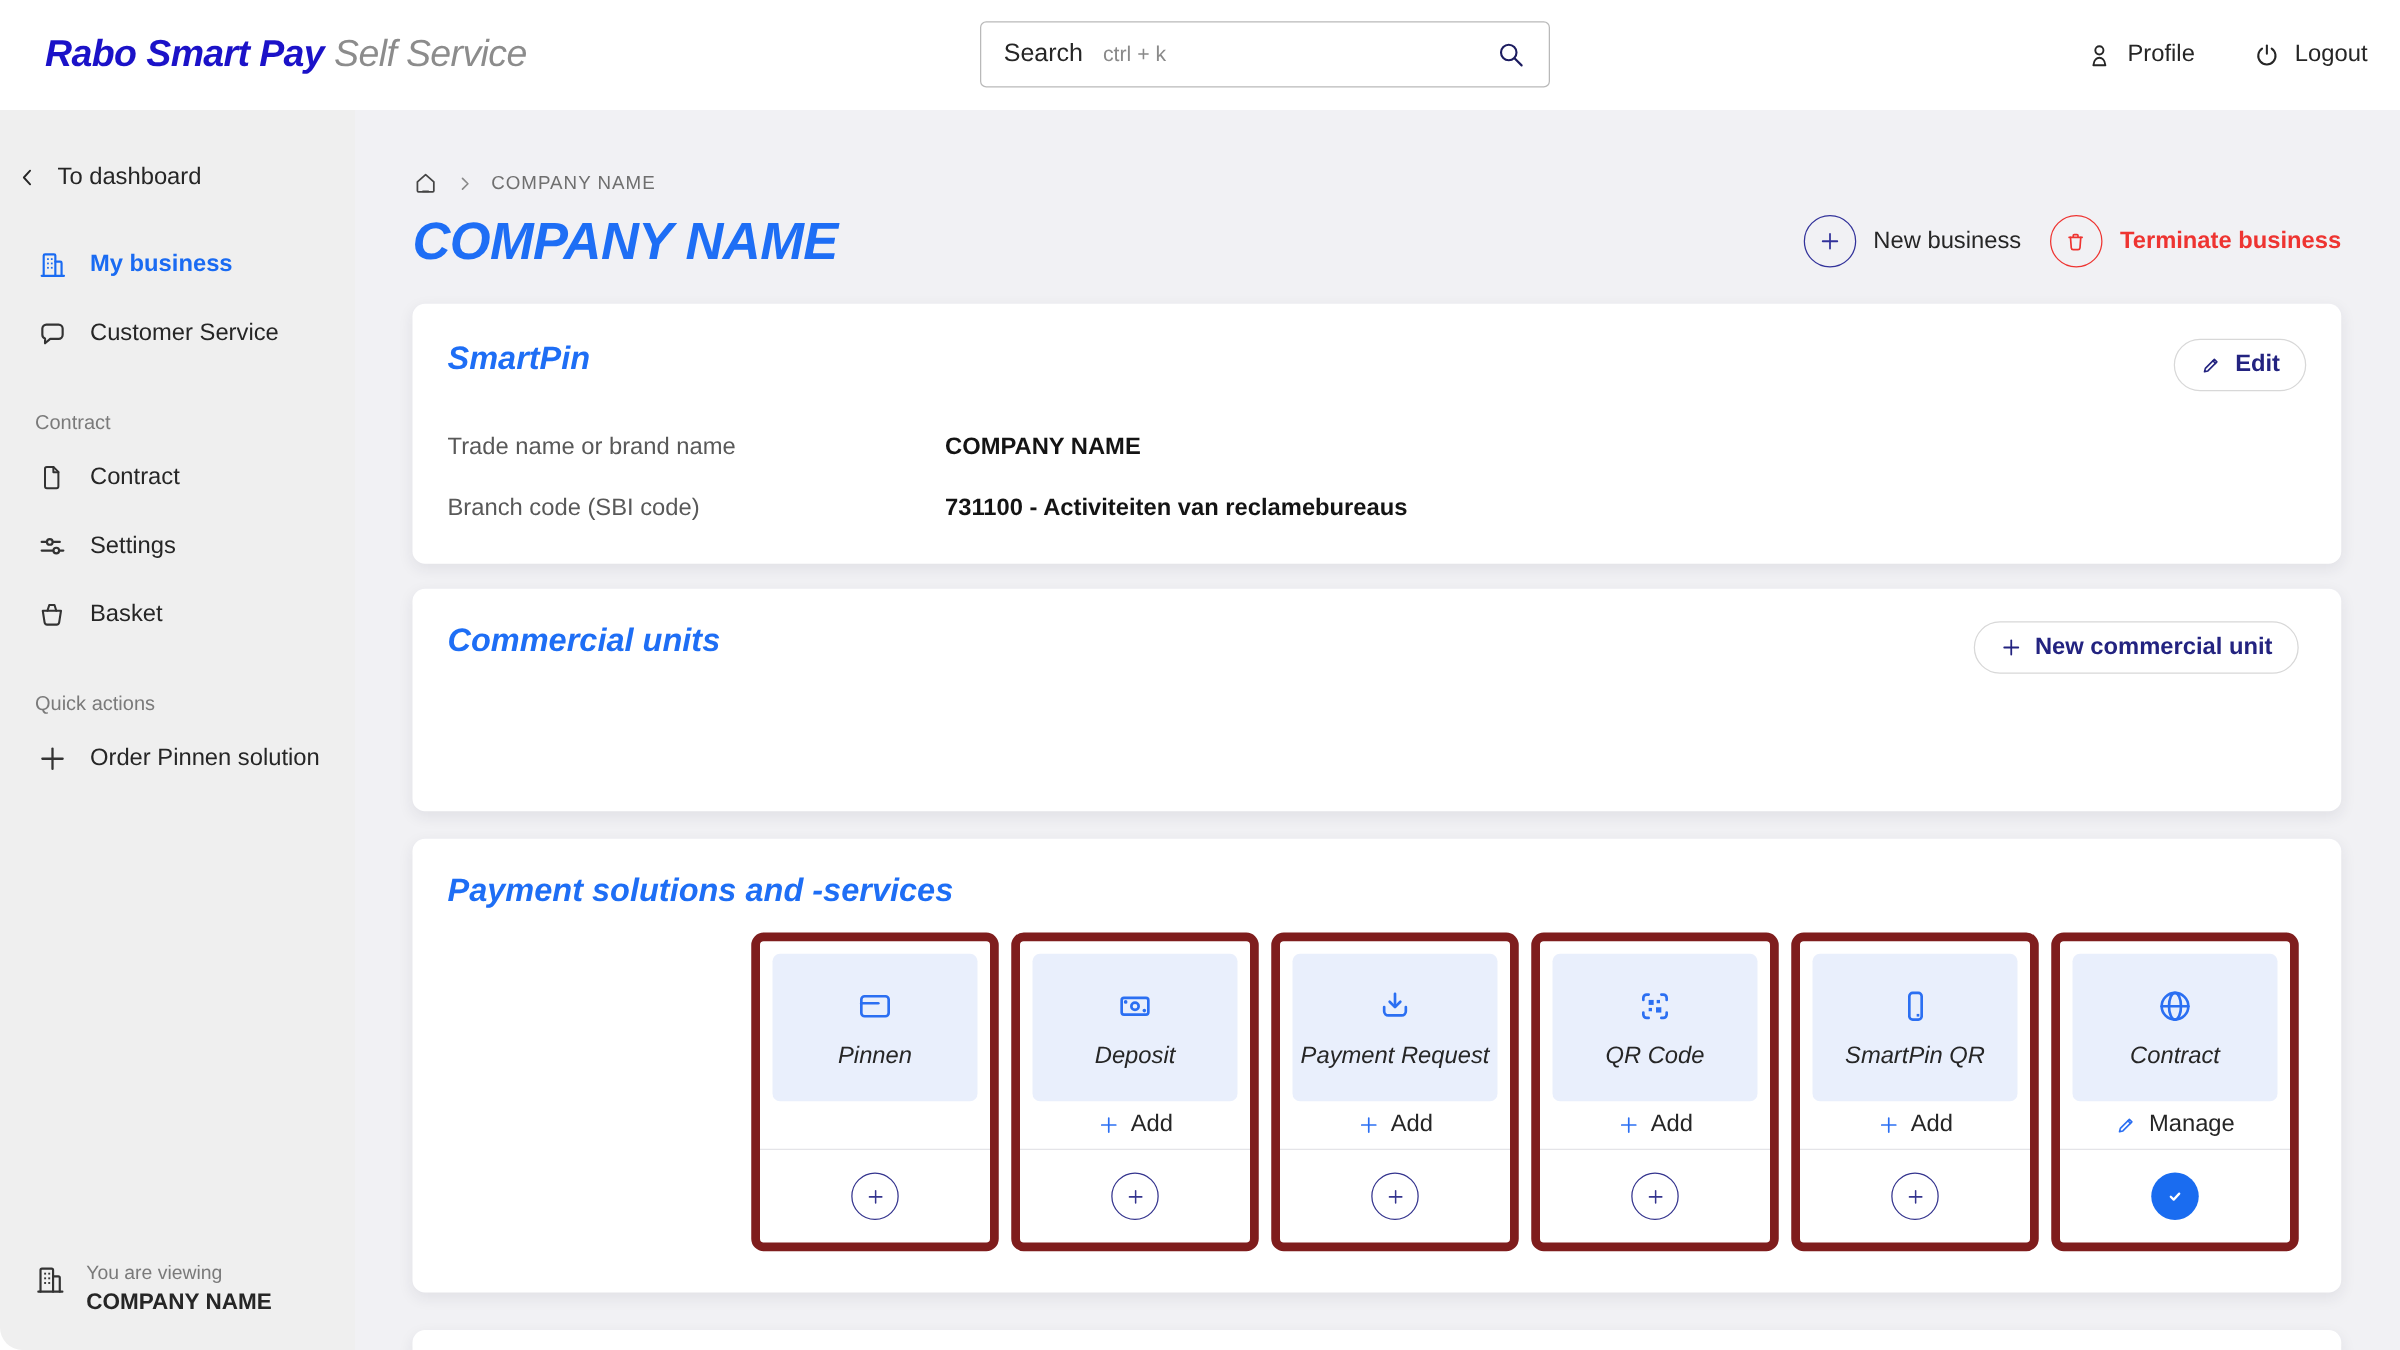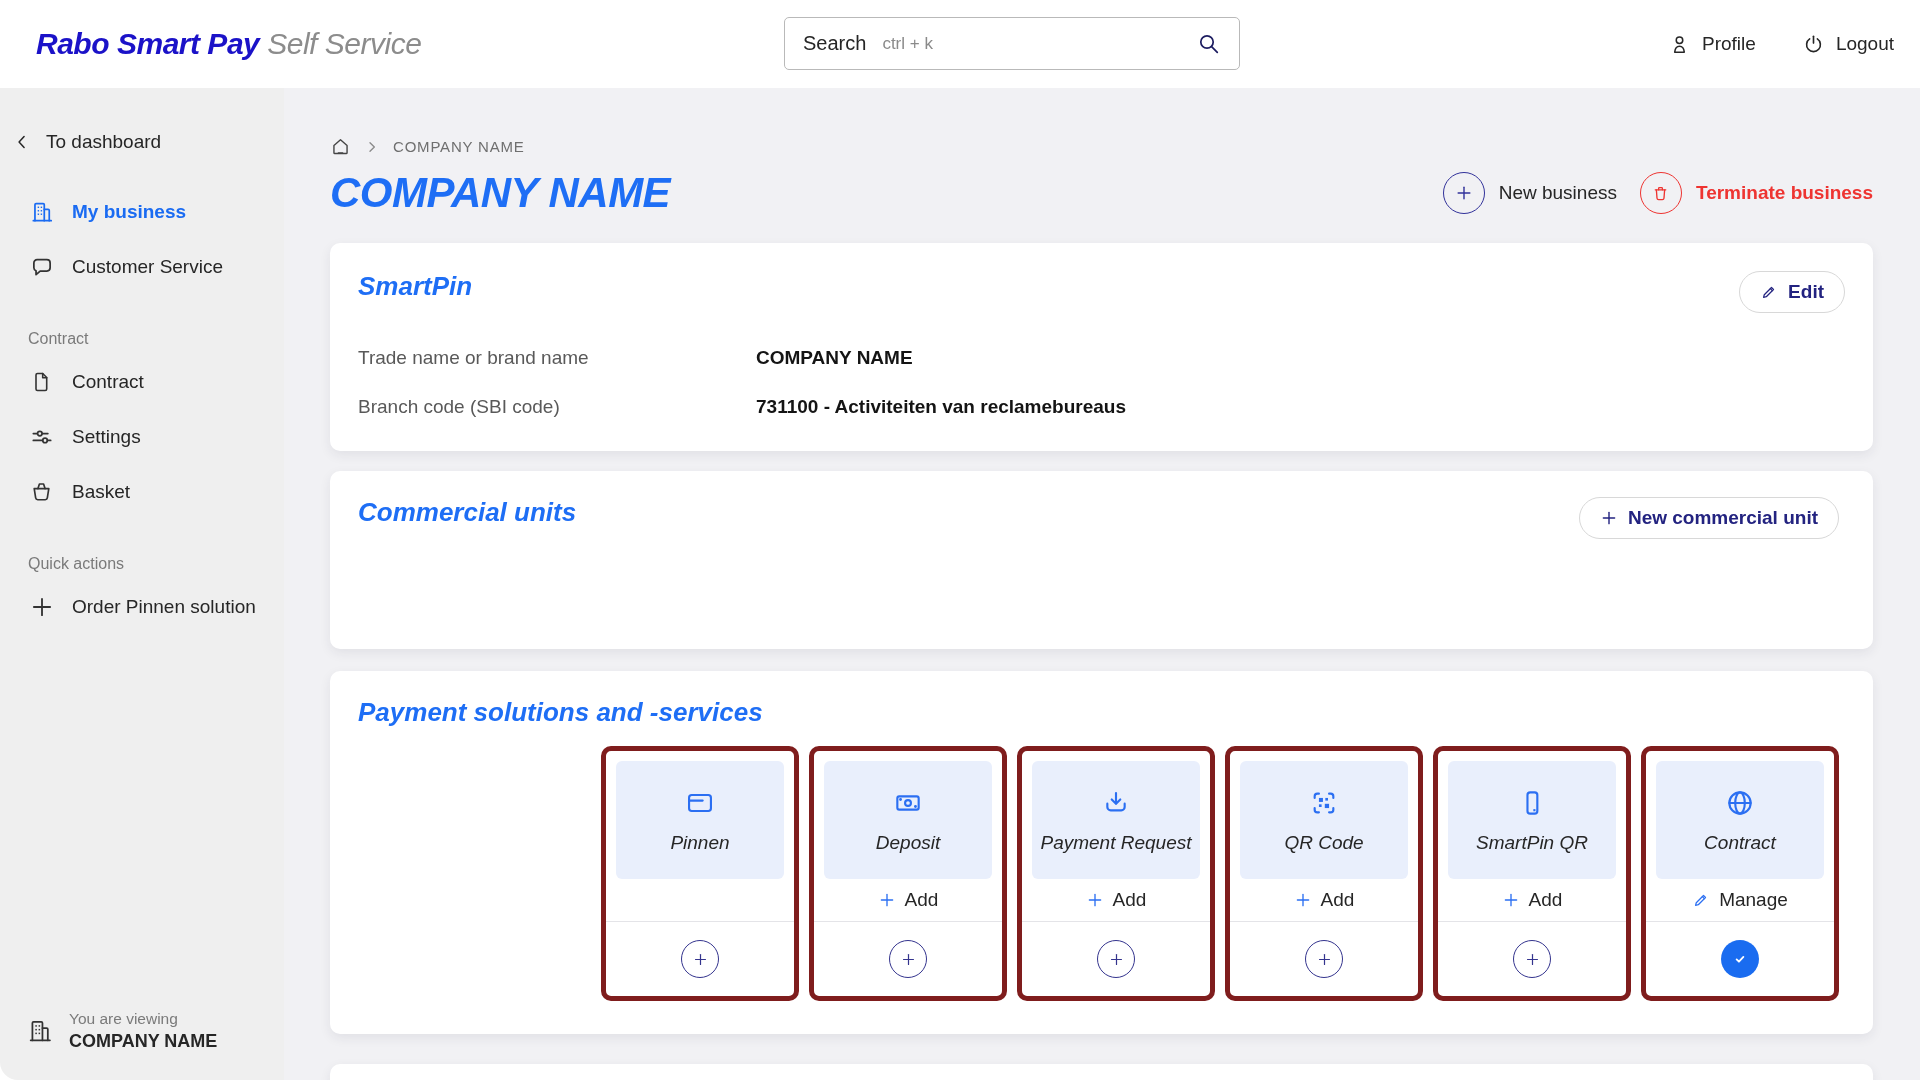--- a/index.html
+++ b/index.html
@@ -35,21 +35,21 @@
     height:40px; font-size:19px; color:#262626; cursor:pointer; }
   .side-nav { margin-top:22px; }
   .side-item { display:flex; align-items:center; gap:17px; height:55px;
     padding-left:28px; font-size:19px; color:#262626; cursor:pointer; }
   .side-item .ic { color:#333; width:27px; display:flex; justify-content:center; }
   .side-item.active { color:#1a6bf2; font-weight:700; }
   .side-item.active .ic { color:#1a6bf2; }
   .side-section { padding-left:28px; margin-top:36px; margin-bottom:6px;
     font-size:16px; color:#7a7a7a; }
   .side-viewing { margin-top:auto; margin-bottom:28px; padding-left:26px;
-    display:flex; align-items:center; gap:15px; }
+    display:flex; gap:15px; }
   .side-viewing .ic { color:#333; }
   .viewing-label { font-size:15.5px; color:#7a7a7a; }
   .viewing-company { font-size:18px; color:#262626; font-weight:600; margin-top:3px; }
 
   
   .breadcrumb { margin-top:48px; display:flex; align-items:center; gap:13px; }
   .crumb-home { color:#454545; cursor:pointer; }
   .crumb-sep { color:#8a8a8a; }
   .crumb-current { font-size:15px; color:#6f6f6f; letter-spacing:0.8px; }
   .title-row { margin-top:12px; display:flex; align-items:center; justify-content:space-between; }
@@ -74,21 +74,21 @@
   .details-card { margin-top:26px; height:208px; padding:28px 28px; position:relative; }
   .detail-rows { margin-top:34px; }
   .detail-row { display:flex; margin-bottom:27px; }
   .detail-label { width:398px; font-size:19px; color:#595959; }
   .detail-value { font-size:19px; font-weight:700; color:#141414; }
 
   .cu-card { margin-top:20px; height:178px; padding:26px 34px 0 28px; }
 
   .pay-card { margin-top:22px; height:363px; padding:26px 34px 0 28px; }
   .tiles { margin-top:18px; display:flex; justify-content:flex-end; gap:10px; }
-  .tile { width:198px; height:255px; background:#fff; border:5px solid #7f1d1d;
+  .tile { width:198px; height:255px; background:#fff; border:7px solid #7f1d1d;
     border-radius:10px; display:flex; flex-direction:column; }
   .tile-hero { margin:10px 10px 0; height:118px; background:#e9effc; border-radius:6px;
     display:flex; flex-direction:column; align-items:center; justify-content:center; gap:13px; }
   .tile-hero .ic { color:#2b6ff2; }
   .tile-name { font-size:19px; font-style:italic; color:#262626; }
   .tile-action { flex:1; display:flex; align-items:center; justify-content:center; gap:9px;
     font-size:19px; color:#262626; cursor:pointer; }
   .tile-action .ic { color:#2b6ff2; }
   .tile-foot { height:75px; border-top:1px solid #e4e4e8; display:flex;
     align-items:center; justify-content:center; }

